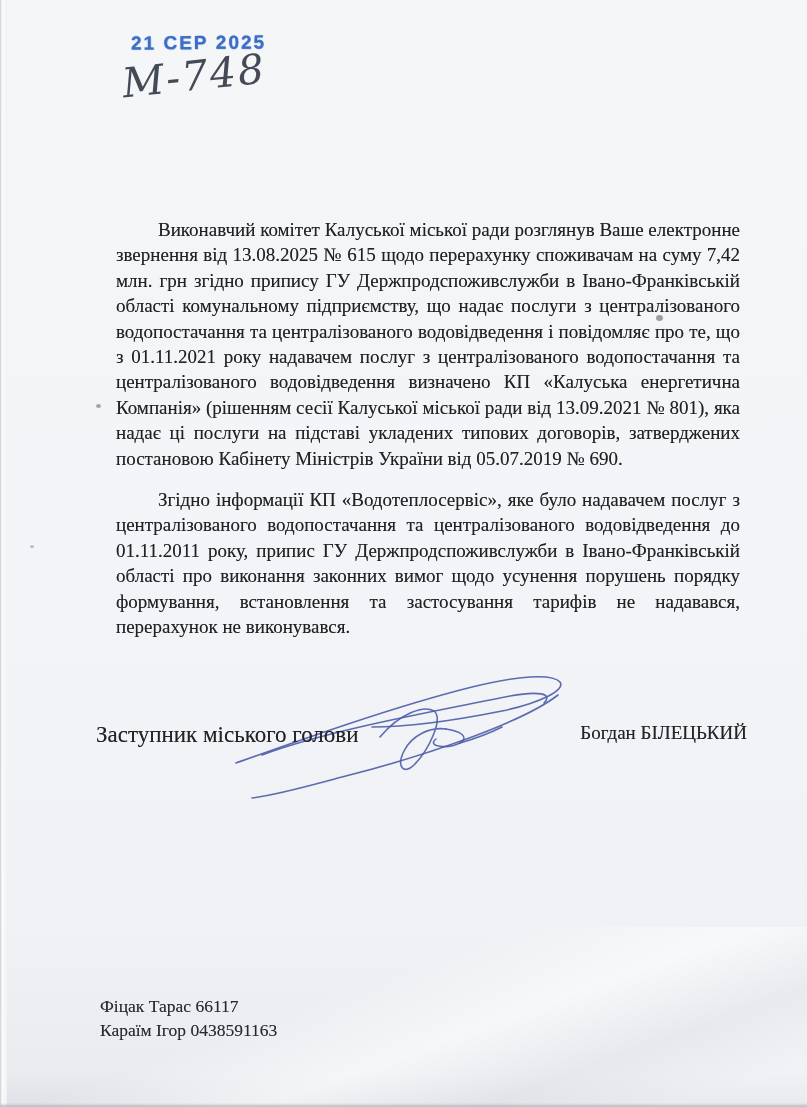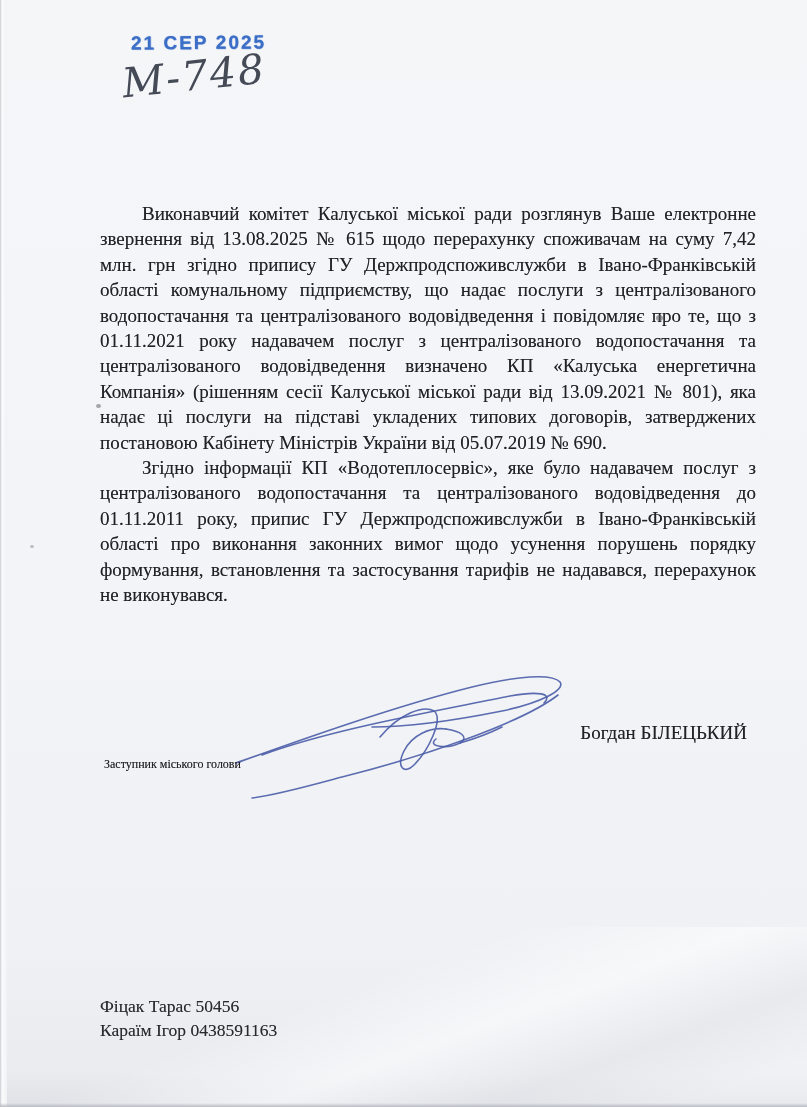--- a/index.html
+++ b/index.html
@@ -55,28 +55,27 @@
   }
   
   .body-text {
     position: absolute; left: 100px; top: 201px; width: 656px;
     font-size: 19px;
     line-height: 25.4px;
     color: #222225;
     text-align: justify;
     text-shadow: 0 0 0.5px rgba(30,30,35,0.45);
   }
-  .body-text p { margin: 0; text-indent: 42px; }
+  .body-text p { margin: 16px; text-indent: 42px; }
   
   .sig-title {
-    position: absolute; left: 104px; top: 722px;
-    font-size: 12px; color: #222225;
+    position: absolute; left: 96px; top: 722px;
+    font-size: 23px; color: #222225;
     text-shadow: 0 0 0.5px rgba(30,30,35,0.45);
     white-space: nowrap;
-    margin-top: 35px;
   }
   .sig-name {
     position: absolute; right: 60px; top: 722px;
     font-size: 19px; color: #222225;
     text-shadow: 0 0 0.5px rgba(30,30,35,0.45);
     white-space: nowrap;
   }
   .sig-ink {
     position: absolute; left: 222px; top: 655px;
     width: 360px; height: 145px;
@@ -125,21 +124,21 @@
     <path d="M40 100 C 110 74, 215 56, 288 41 C 315 36, 332 38, 322 48"></path>
     <path d="M158 82 C 178 58, 202 50, 212 56 C 222 64, 206 96, 192 110 C 182 120, 174 112, 182 96 C 190 80, 208 72, 224 74"></path>
     <path d="M224 74 C 238 76, 248 82, 238 88 C 226 94, 204 92, 214 84"></path>
     <path d="M238 88 C 252 84, 268 78, 280 72"></path>
   </svg>
 
   <div class="sig-title">Заступник міського голови</div>
   <div class="sig-name">Богдан БІЛЕЦЬКИЙ</div>
 
   <div class="footer">
-    <div>Фіцак Тарас 50456</div>
+    <div>Фіцак Тарас 66117</div>
     <div>Караїм Ігор 0438591163</div>
   </div>
 
   <div class="speck speck-a"></div>
   <div class="speck speck-b"></div>
   <div class="speck speck-c"></div>
 
   <div class="edge-bottom"></div>
 </div>
 

